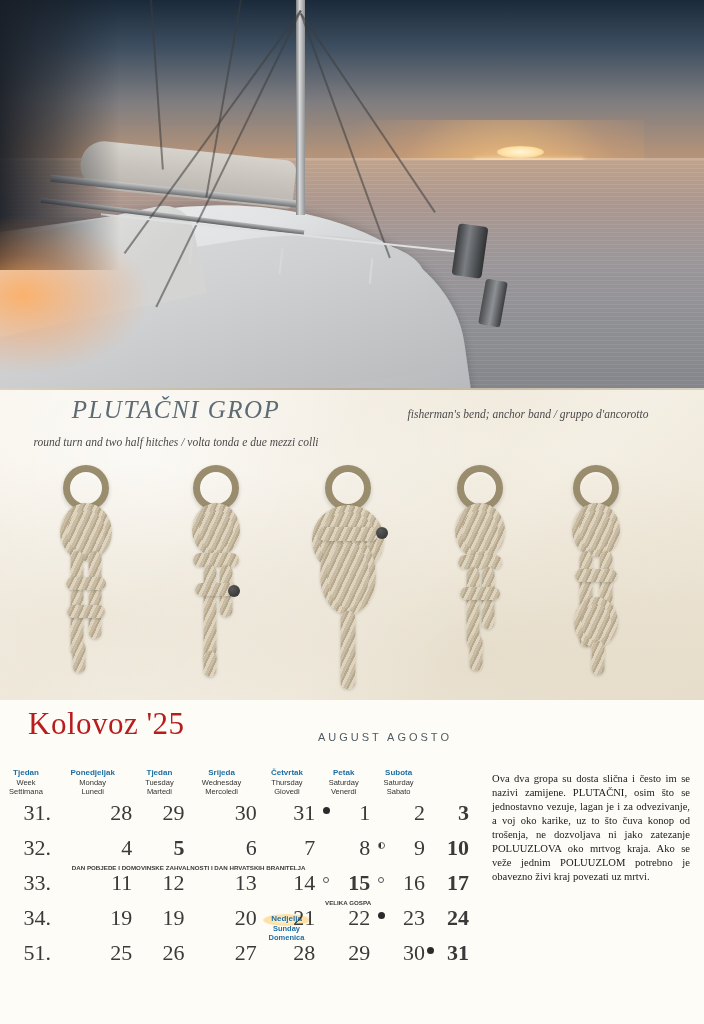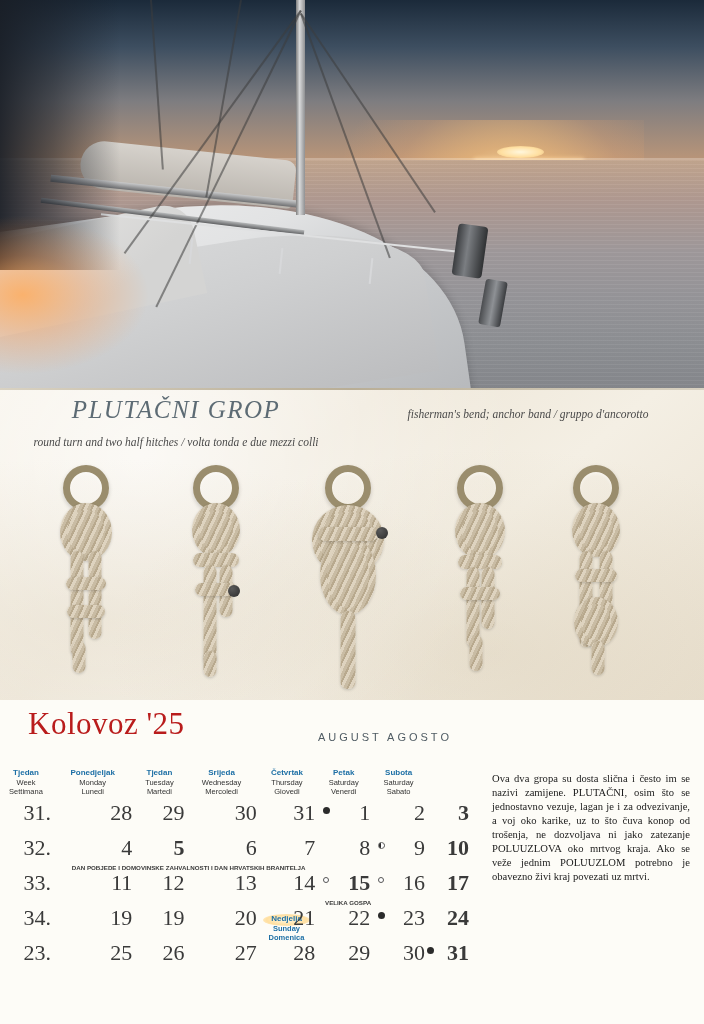--- a/index.html
+++ b/index.html
@@ -455,21 +455,21 @@
             <td><span>19</span></td>
             <td><span>19</span></td>
             <td><span>20</span></td>
             <td><span>21</span></td>
             <td><span>22</span></td>
             <td><span class="moon new"></span><span>23</span></td>
             <td class="sunday"><span>24</span></td>
           </tr>
 
           <tr>
-            <td class="week">23.</td>
+            <td class="week">51.</td>
             <td><span>25</span></td>
             <td><span>26</span></td>
             <td><span>27</span></td>
             <td><span>28</span></td>
             <td><span>29</span></td>
             <td><span>30</span></td>
             <td class="sunday"><span class="moon new"></span><span>31</span></td>
           </tr>
         </tbody>
       </table>

